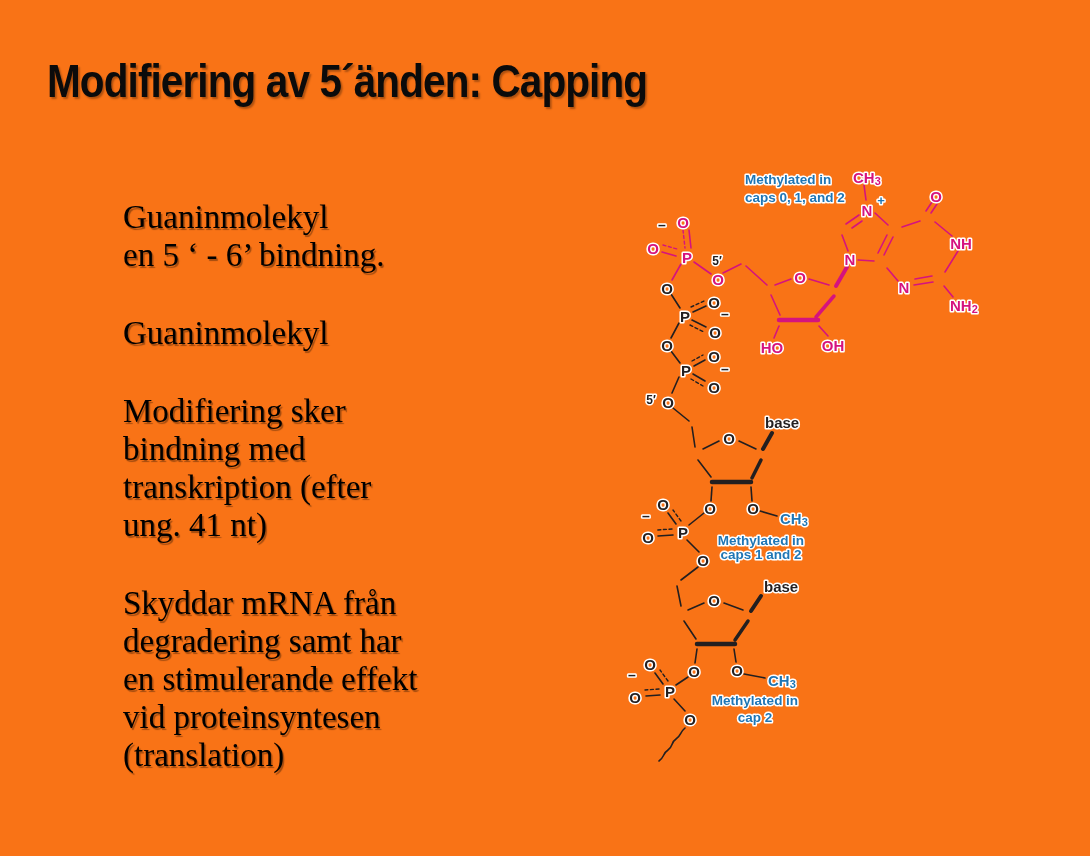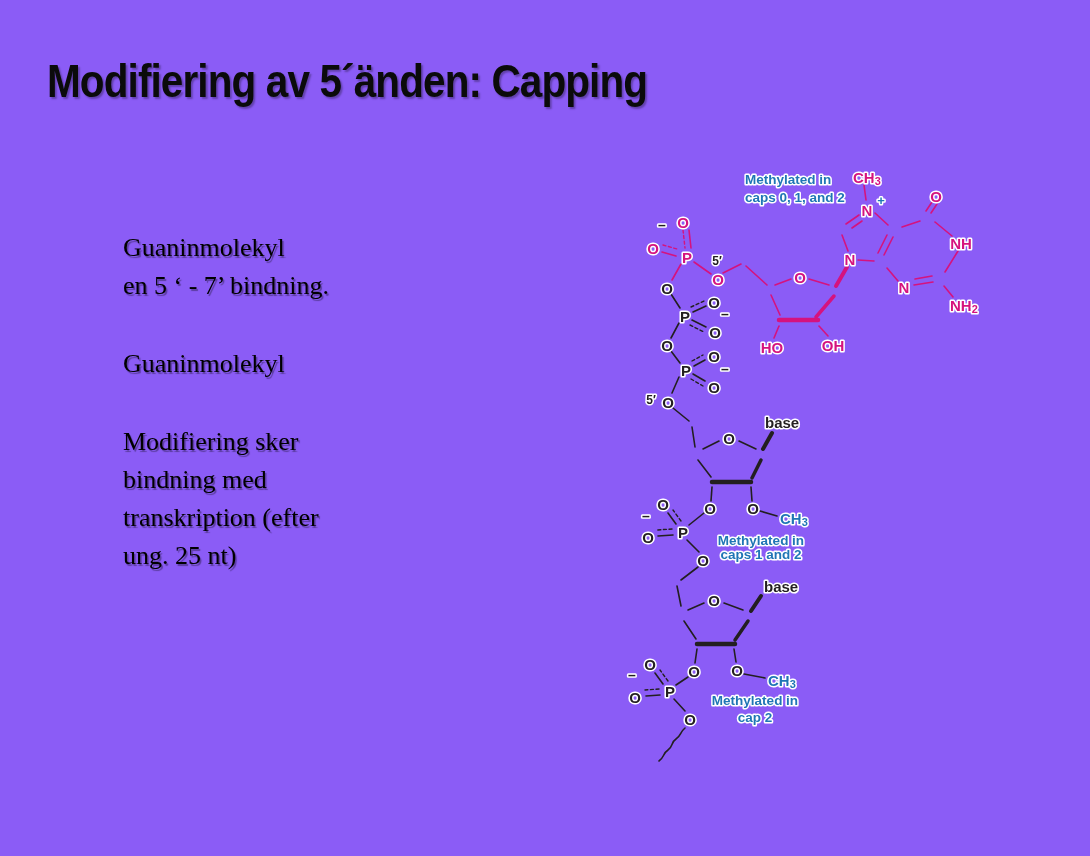--- a/index.html
+++ b/index.html
@@ -1,32 +1,31 @@
 <!DOCTYPE html>
 <html><head>
 <meta charset="utf-8">
 <style>
   html,body{margin:0;padding:0;}
   body{
     width:1090px;height:856px;background:#ffffff;position:relative;overflow:hidden;
     font-family:"Liberation Sans",sans-serif;
   }
-  .slide{position:absolute;inset:0;background:#8b5cf6;}
+  .slide{position:absolute;inset:0;background:#f97316;}
   .slide-title{
     position:absolute;left:47px;top:54px;margin:0;
     font-family:"Liberation Sans",sans-serif;font-weight:bold;
     font-size:46px;color:#0b0b0b;letter-spacing:-1px;white-space:nowrap;
     transform:scaleX(0.88);transform-origin:left top;
     text-shadow:2px 2px 2px rgba(0,0,0,0.30);
   }
   .body-text{
     position:absolute;left:123px;top:198px;width:420px;
-    font-family:"Liberation Serif",serif;font-size:26px;color:#000;
+    font-family:"Liberation Serif",serif;font-size:33px;color:#000;
     text-shadow:1.5px 1.5px 1px rgba(0,0,0,0.35);
-    margin-top:31px;
   }
   .para{margin:0 0 40px 0;}
   .tline{height:38px;line-height:38px;white-space:nowrap;}
   .diagram{position:absolute;left:615px;top:150px;width:470px;height:630px;}
   svg text{
     font-family:"Liberation Sans",sans-serif;font-weight:600;
     paint-order:stroke;stroke:#ffffff;stroke-width:3px;stroke-linejoin:round;
   }
   svg .bond{stroke:#231f20;stroke-width:1.6;fill:none;stroke-linecap:round;}
   svg .pink{stroke:#d5137e;}
@@ -35,30 +34,37 @@
 </style>
 </head>
 <body>
 
 <div class="slide">
   <h1 class="slide-title">Modifiering av 5´änden: Capping</h1>
 
   <div class="body-text">
       <div class="para">
         <div class="tline">Guaninmolekyl</div>
-        <div class="tline">en 5 ‘ - 7’ bindning.</div>
+        <div class="tline">en 5 ‘ - 6’ bindning.</div>
       </div>
       <div class="para">
         <div class="tline">Guaninmolekyl</div>
       </div>
       <div class="para">
         <div class="tline">Modifiering sker</div>
         <div class="tline">bindning med</div>
         <div class="tline">transkription (efter</div>
-        <div class="tline">ung. 25 nt)</div>
+        <div class="tline">ung. 41 nt)</div>
+      </div>
+      <div class="para">
+        <div class="tline">Skyddar mRNA från</div>
+        <div class="tline">degradering samt har</div>
+        <div class="tline">en stimulerande effekt</div>
+        <div class="tline">vid proteinsyntesen</div>
+        <div class="tline">(translation)</div>
       </div>
     </div>
 
   <div class="diagram">
     <svg id="struct-svg" width="470" height="630" viewBox="0 0 470 630" xmlns="http://www.w3.org/2000/svg">
       <g>
 
         <line class="bond pink" x1="249" y1="35" x2="251" y2="50"></line>
         <line class="bond pink" x1="244" y1="65" x2="231" y2="74"></line>
         <line class="bond pink" x1="247" y1="71" x2="237" y2="78"></line>

